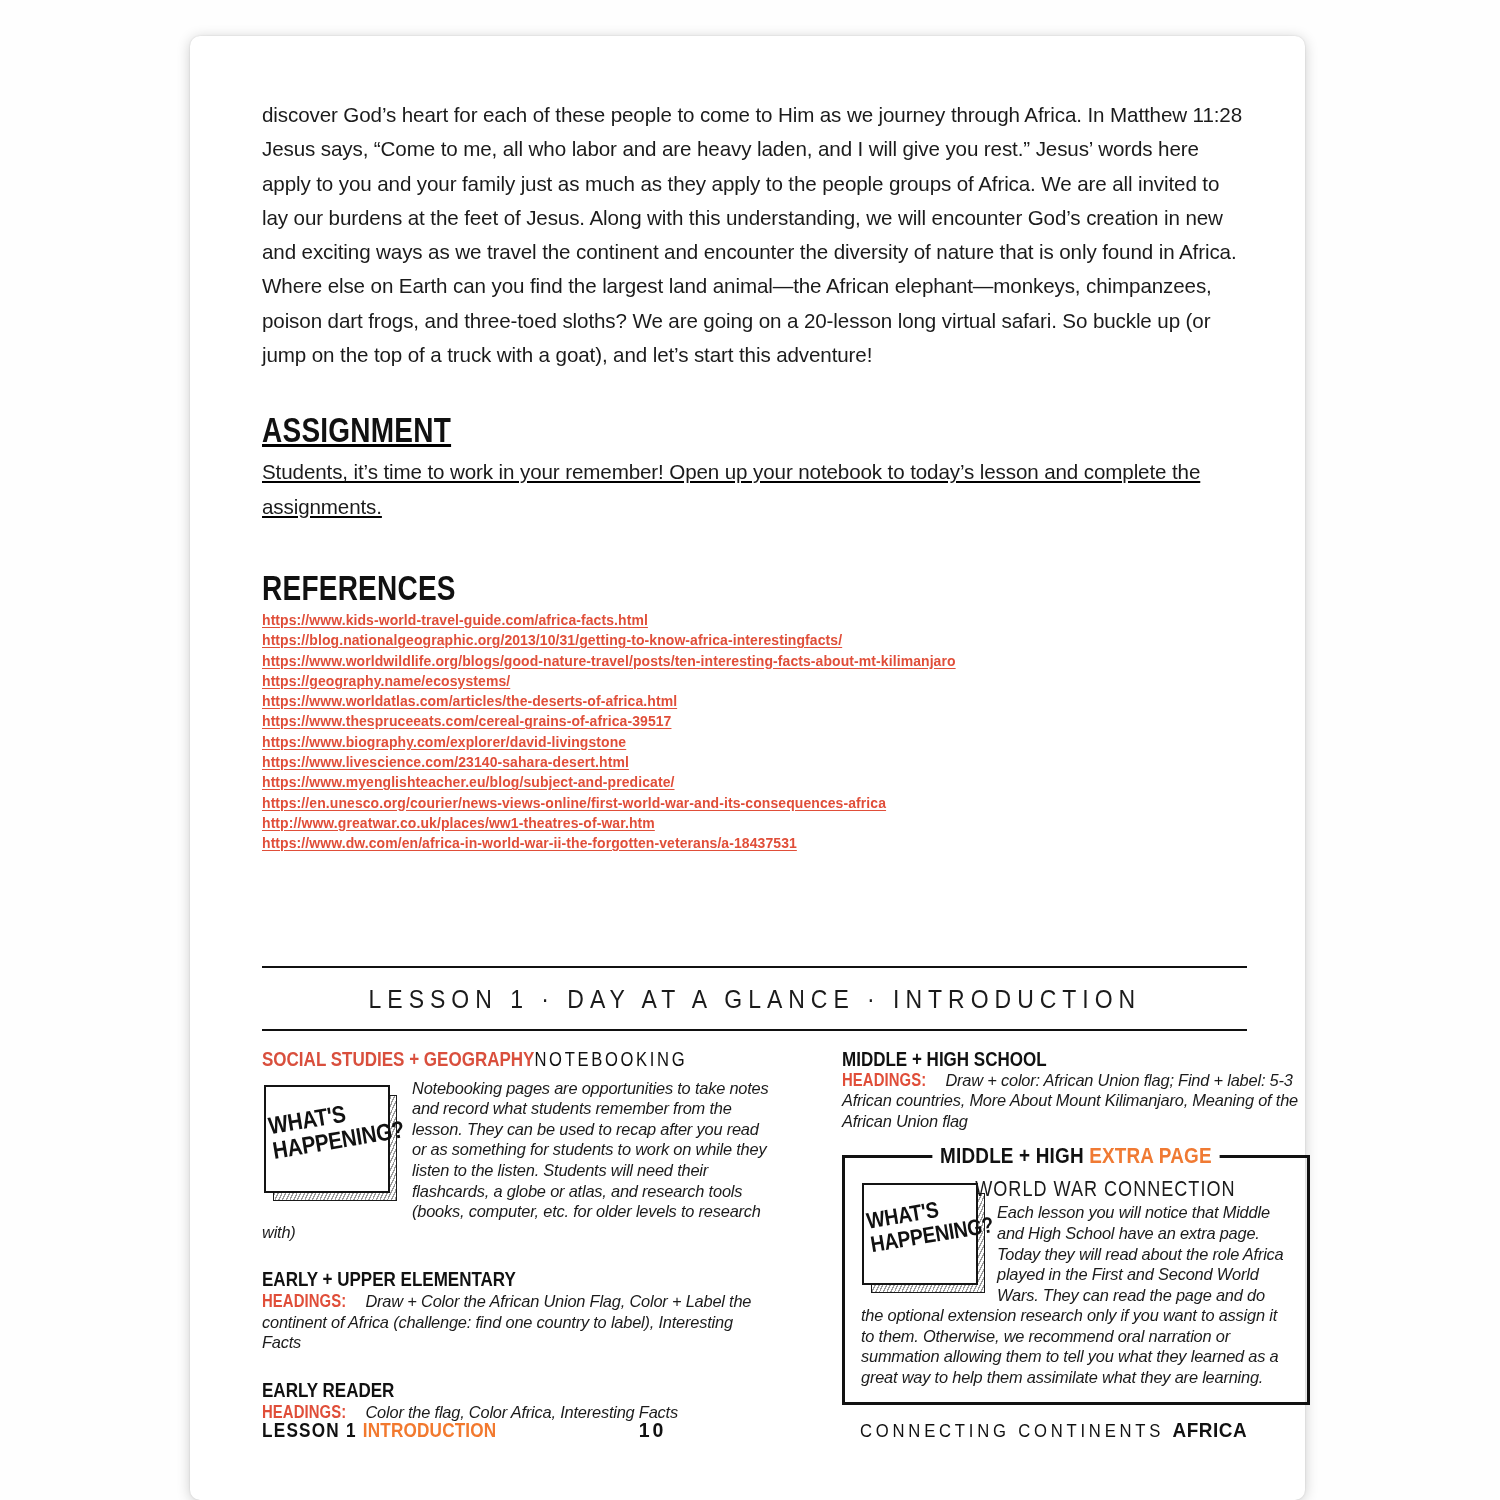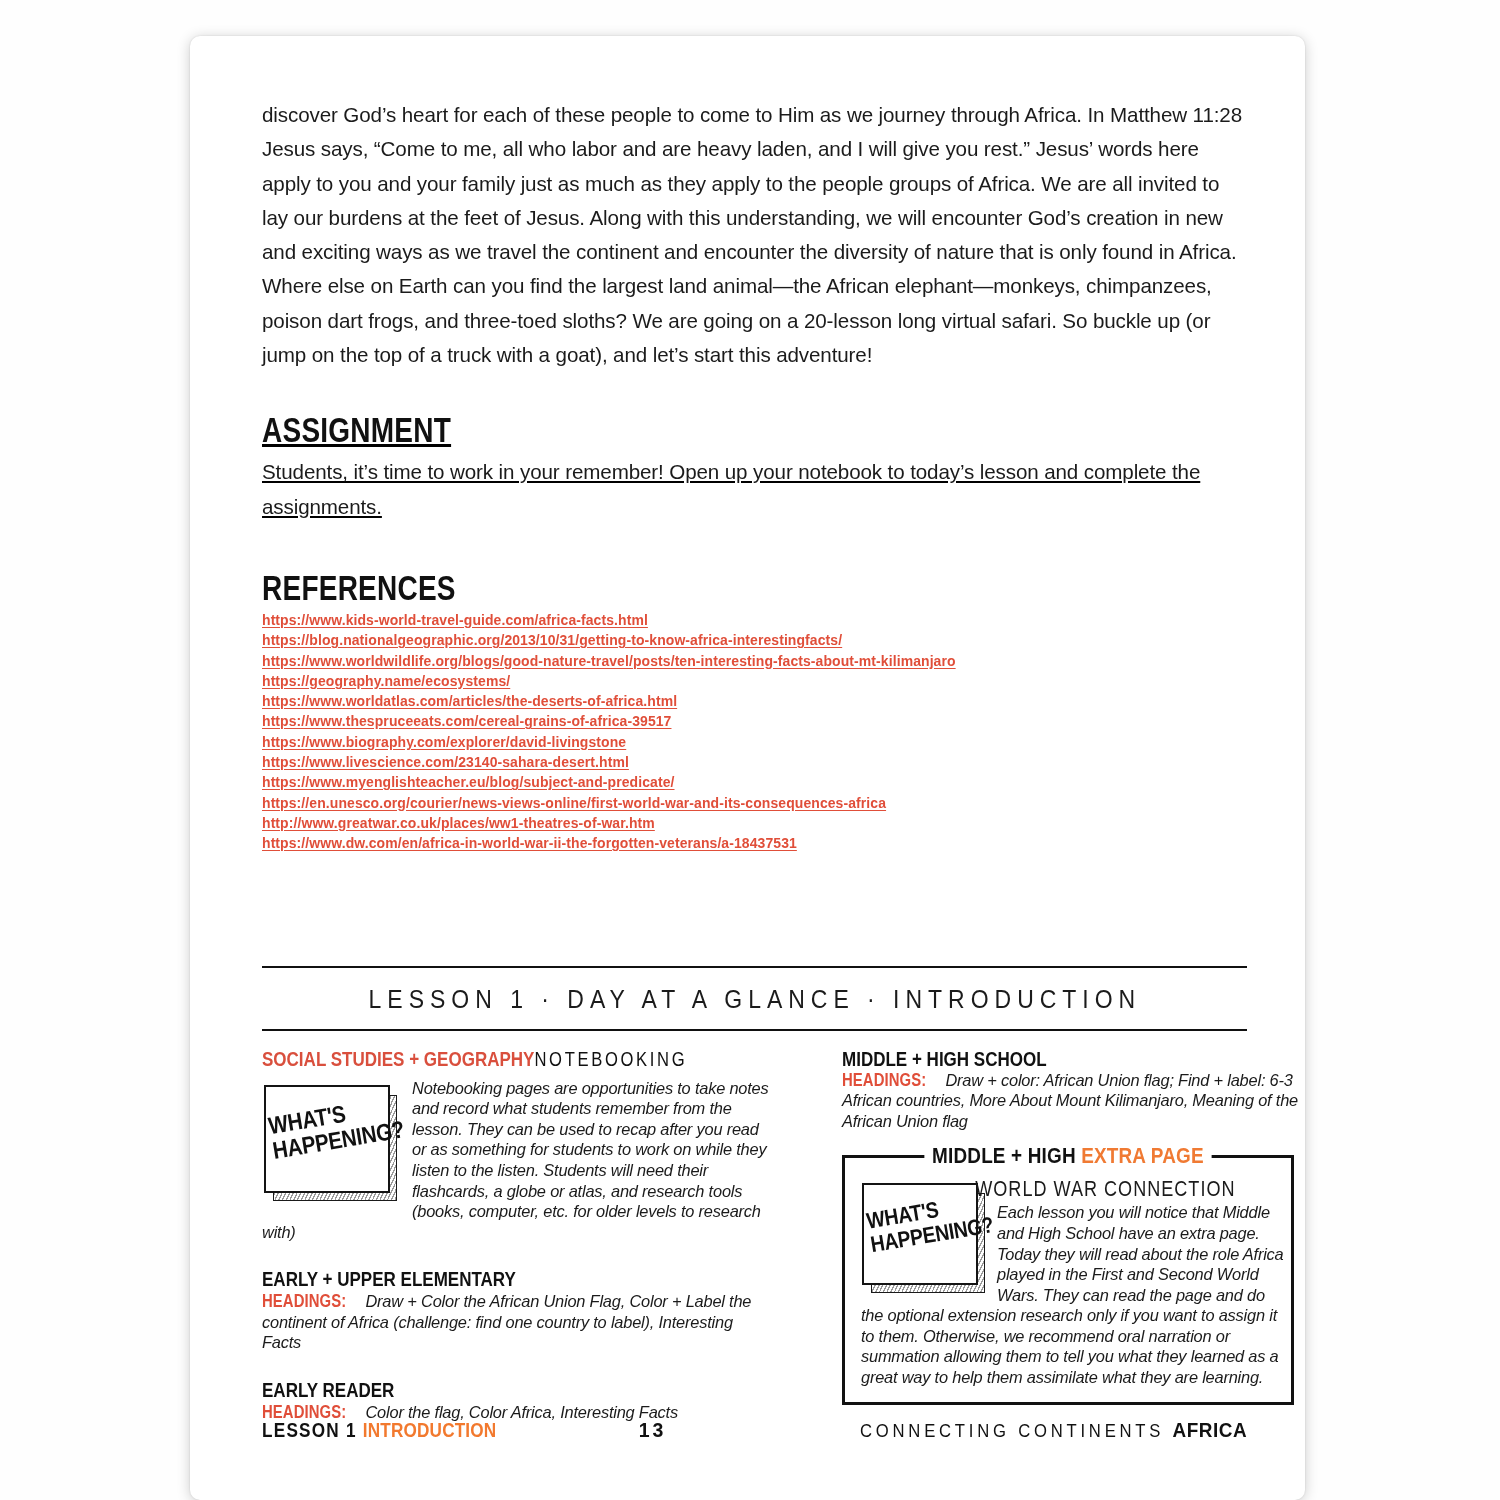--- a/index.html
+++ b/index.html
@@ -190,21 +190,21 @@
   .note-wrap.small .note-text   { top: 18px; left: 7px; width: 104px; font-size: 22.5px; line-height: 23.5px;}
 
   .level-block { margin-top: 26px; clear: both; }
   .level-block .cond-head { margin-bottom: 1px; }
 
   
   .extra-box {
     position: relative;
     margin-top: 24px;
     border: 3.4px solid #111;
-    padding: 20px 2px 14px 16px;
+    padding: 20px 18px 14px 16px;
     width: 428px;
   }
   .extra-title {
     position: absolute;
     top: -15px;
     left: 0;
     width: 100%;
     text-align: center;
   }
   .extra-title .tbg {
@@ -335,21 +335,21 @@
           </div>
 
           <div class="level-block">
             <div class="cond-head">EARLY READER</div>
             <div class="italic-body"><span class="headings-lbl">HEADINGS:</span> <span>Color the flag, Color Africa, Interesting Facts</span></div>
           </div>
         </div>
 
         <div class="col-right">
           <div class="cond-head">MIDDLE + HIGH SCHOOL</div>
-          <div class="italic-body"><span class="headings-lbl">HEADINGS:</span> <span>Draw + color: African Union flag; Find + label: 6-3 African countries, More About Mount Kilimanjaro, Meaning of the African Union flag</span></div>
+          <div class="italic-body"><span class="headings-lbl">HEADINGS:</span> <span>Draw + color: African Union flag; Find + label: 5-3 African countries, More About Mount Kilimanjaro, Meaning of the African Union flag</span></div>
 
           <div class="extra-box">
             <div class="extra-title">
               <span class="tbg"><span>MIDDLE + HIGH</span> <span class="orange">EXTRA PAGE</span></span>
             </div>
 
             <div class="note-wrap small">
               <div class="note-shadow"></div>
               <div class="note-card"></div>
               <div class="note-text">
@@ -361,17 +361,17 @@
             <div class="ww-title">WORLD WAR CONNECTION</div>
             <div class="italic-body">Each lesson you will notice that Middle and High School have an extra page. Today they will read about the role Africa played in the First and Second World Wars. They can read the page and do the optional extension research only if you want to assign it to them. Otherwise, we recommend oral narration or summation allowing them to tell you what they learned as a great way to help them assimilate what they are learning.</div>
           </div>
         </div>
 
       </div>
     </div>
 
     <div class="footer">
       <div class="foot-left"><span>LESSON 1</span> <span class="orange">INTRODUCTION</span></div>
-      <div class="foot-mid">13</div>
+      <div class="foot-mid">10</div>
       <div class="foot-right"><span>CONNECTING CONTINENTS</span> <span class="bold">AFRICA</span></div>
     </div>
   </div>
 </div>
 
 </body></html>

